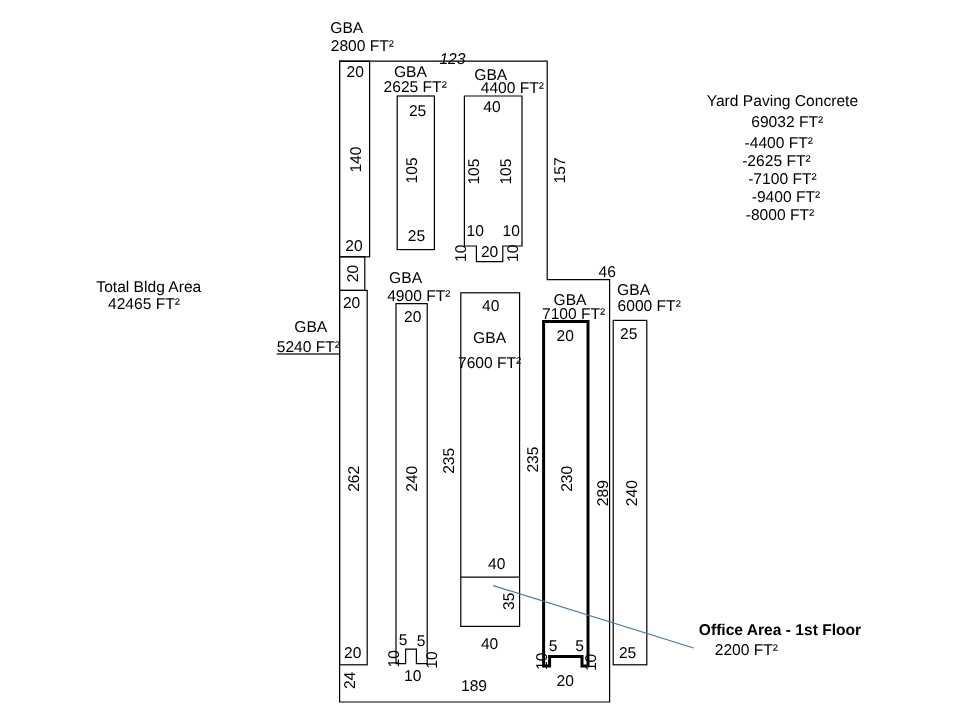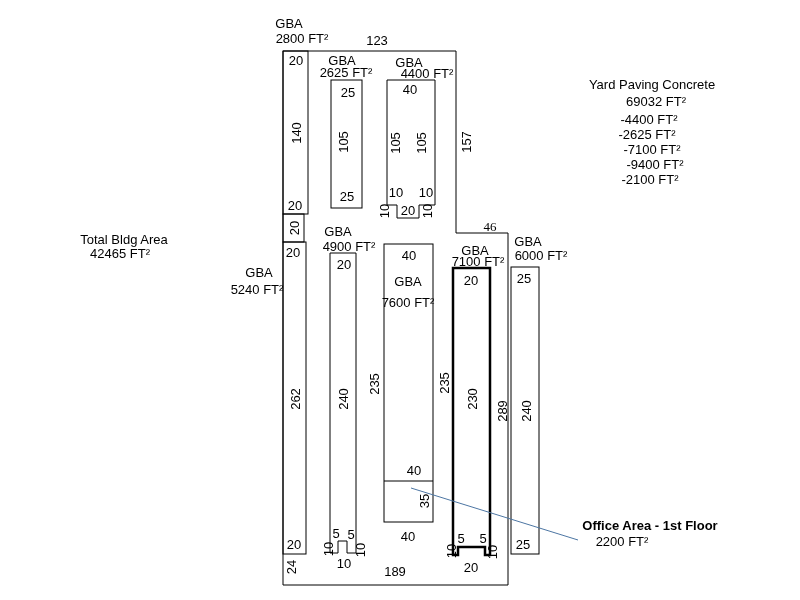--- a/index.html
+++ b/index.html
@@ -28,51 +28,51 @@
     <rect class="shape" x="384" y="244" width="49" height="278"></rect>
     <line class="shape" x1="384" y1="481" x2="433" y2="481"></line>
     <polygon class="shape-bold" points="453,268 490,268 490,555 485,555 485,547 458,547 458,555 453,555"></polygon>
     <rect class="shape" x="511" y="267" width="28" height="287"></rect>
     <line x1="411" y1="488" x2="578" y2="540" stroke-width="1" stroke="#4d76a3"></line>
   </svg>
 
   <span class="lbl" style="left:124px;top:239px;">Total Bldg Area</span>
   <span class="lbl" style="left:120px;top:253px;">42465 FT²</span>
   <span class="lbl" style="left:259px;top:272px;">GBA</span>
-  <span class="lbl" style="left:257px;top:289px;">5240 FT²</span>
+  <span class="lbl" style="left:257px;top:289px;text-decoration:underline;">5240 FT²</span>
 
   <span class="lbl" style="left:652px;top:84px;">Yard Paving Concrete</span>
   <span class="lbl" style="left:656px;top:101px;">69032 FT²</span>
   <span class="lbl" style="left:649px;top:119px;">-4400 FT²</span>
   <span class="lbl" style="left:647px;top:134px;">-2625 FT²</span>
   <span class="lbl" style="left:652px;top:149px;">-7100 FT²</span>
   <span class="lbl" style="left:655px;top:164px;">-9400 FT²</span>
-  <span class="lbl" style="left:650px;top:179px;">-2100 FT²</span>
+  <span class="lbl" style="left:650px;top:179px;">-8000 FT²</span>
 
   <span class="lbl" style="left:650px;top:525px;font-weight:bold;">Office Area - 1st Floor</span>
   <span class="lbl" style="left:622px;top:541px;">2200 FT²</span>
 
   <span class="lbl" style="left:289px;top:23px;">GBA</span>
   <span class="lbl" style="left:302px;top:38px;">2800 FT²</span>
   <span class="lbl" style="left:342px;top:60px;">GBA</span>
   <span class="lbl" style="left:346px;top:72px;">2625 FT²</span>
   <span class="lbl" style="left:409px;top:62px;">GBA</span>
   <span class="lbl" style="left:412px;top:73px;margin-left:15px;">4400 FT²</span>
   <span class="lbl" style="left:338px;top:231px;">GBA</span>
   <span class="lbl" style="left:349px;top:246px;text-align:center;">4900 FT²</span>
   <span class="lbl" style="left:408px;top:281px;">GBA</span>
   <span class="lbl" style="left:408px;top:302px;">7600 FT²</span>
   <span class="lbl" style="left:475px;top:250px;">GBA</span>
   <span class="lbl" style="left:478px;top:261px;">7100 FT²</span>
   <span class="lbl" style="left:528px;top:241px;">GBA</span>
   <span class="lbl" style="left:541px;top:255px;">6000 FT²</span>
 
-  <span class="lbl" style="left:377px;top:40px;">123</span>
+  <span class="lbl" style="left:377px;top:49px;font-style:italic;">123</span>
   <span class="lbl rot" style="left:466px;top:142px;">157</span>
-  <span class="lbl" style="left:490px;top:226px;font-family:Liberation Serif, serif;">46</span>
+  <span class="lbl" style="left:506px;top:226px;">46</span>
   <span class="lbl rot" style="left:502px;top:411px;">289</span>
   <span class="lbl" style="left:395px;top:571px;">189</span>
   <span class="lbl rot" style="left:291px;top:567px;">24</span>
 
   <span class="lbl" style="left:296px;top:60px;">20</span>
   <span class="lbl rot" style="left:296px;top:133px;">140</span>
   <span class="lbl" style="left:295px;top:205px;">20</span>
 
   <span class="lbl rot" style="left:294px;top:228px;">20</span>
 

